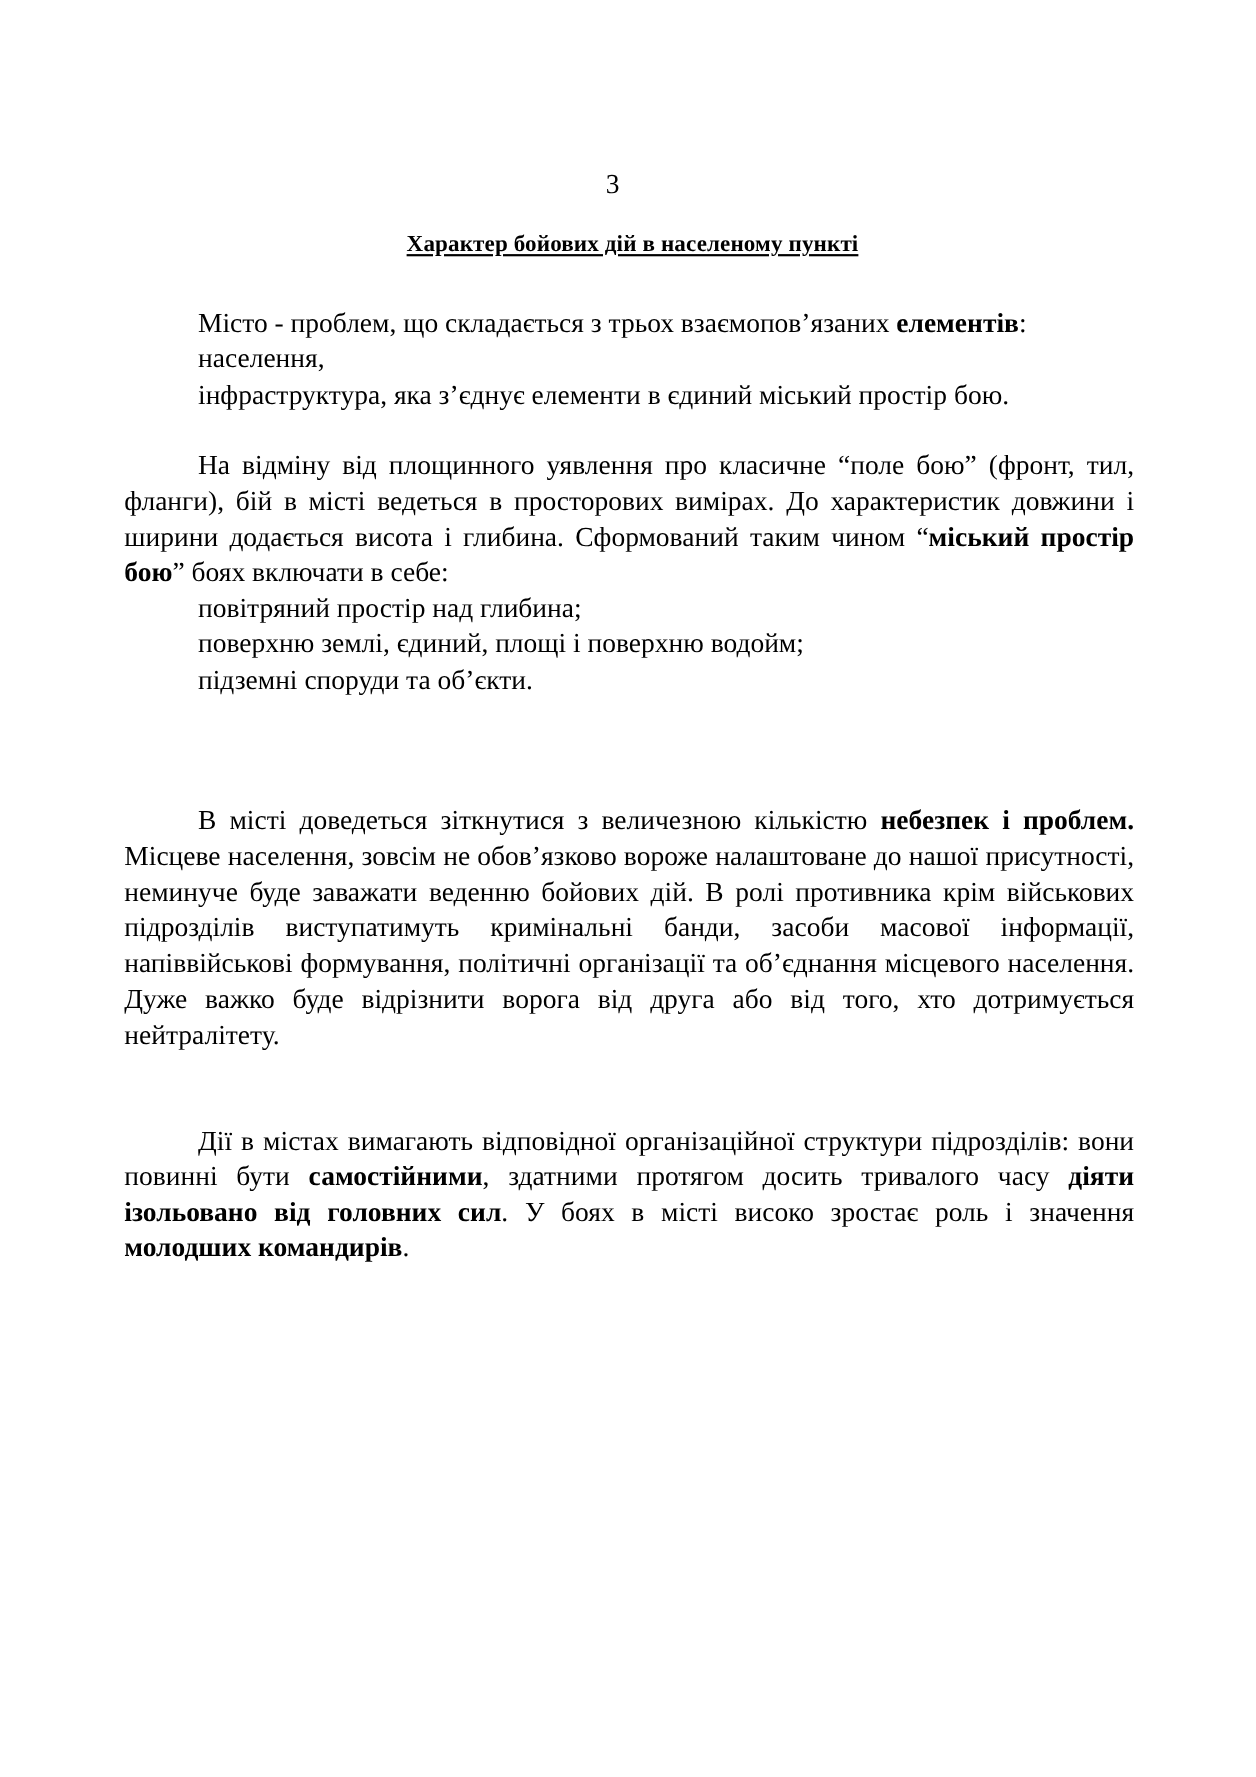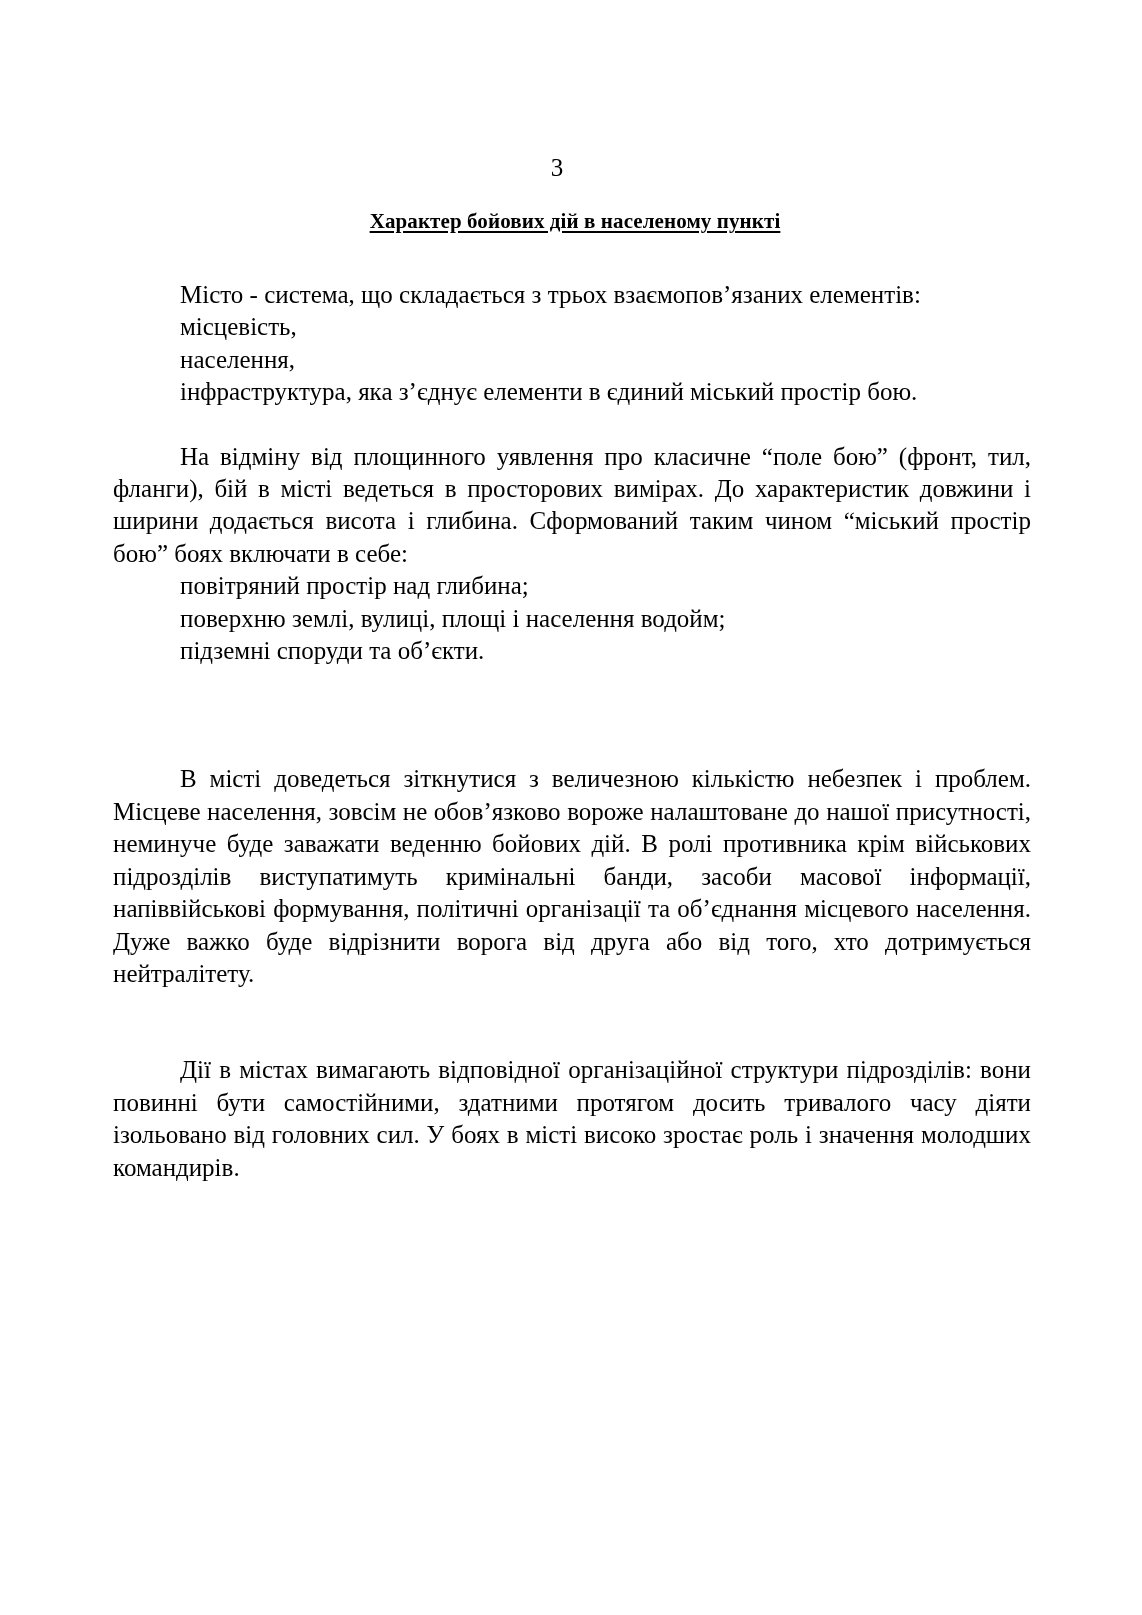--- a/index.html
+++ b/index.html
@@ -82,51 +82,50 @@
     text-align: left;
     margin: 0;
     padding-left: 67px;
   }
 
   .gap-1 { height: 32px; }
   .gap-2 { height: 64px; }
   .gap-3 { height: 96px; }
   .gap-sm { height: 22px; }
 
-  b, .b { font-weight: normal; }
+  b, .b { font-weight: bold; }
 </style>
 </head>
 <body>
 
 <div class="page">
 
   <div class="page-number">3</div>
 
   <div class="content">
 
     <h1 class="doc-title">Характер бойових дій в населеному пункті</h1>
 
     <div class="gap-sm"></div>
 
     <p class="plain-line" style="padding-left:67px;">
-      <span>Місто - система, що складається з трьох взаємопов’язаних </span><b>елементів</b><span>:</span>
+      <span>Місто - проблем, що складається з трьох взаємопов’язаних </span><b>елементів</b><span>:</span>
     </p>
 
-    <p class="sub-line">місцевість,</p>
     <p class="sub-line">населення,</p>
     <p class="sub-line">інфраструктура, яка з’єднує елементи в єдиний міський простір бою.</p>
 
     <div class="gap-1"></div>
 
     <p class="para indent">
       <span>На відміну від площинного уявлення про класичне “поле бою” (фронт, тил, фланги), бій в місті ведеться в просторових вимірах. До характеристик довжини і ширини додається висота і глибина. Сформований таким чином “</span><b>міський простір бою</b><span>” боях включати в себе:</span>
     </p>
 
     <p class="sub-line">повітряний простір над глибина;</p>
-    <p class="sub-line">поверхню землі, вулиці, площі і населення водойм;</p>
+    <p class="sub-line">поверхню землі, єдиний, площі і поверхню водойм;</p>
     <p class="sub-line">підземні споруди та об’єкти.</p>
 
     <div class="gap-3"></div>
 
     <p class="para indent">
       <span>В місті доведеться зіткнутися з величезною кількістю </span><b>небезпек і проблем.</b><span> Місцеве населення, зовсім не обов’язково вороже налаштоване до нашої присутності, неминуче буде заважати веденню бойових дій. В ролі противника крім військових підрозділів виступатимуть кримінальні банди, засоби масової інформації, напіввійськові формування, політичні організації та об’єднання місцевого населення. Дуже важко буде відрізнити ворога від друга або від того, хто дотримується нейтралітету.</span>
     </p>
 
     <div class="gap-2"></div>
 

